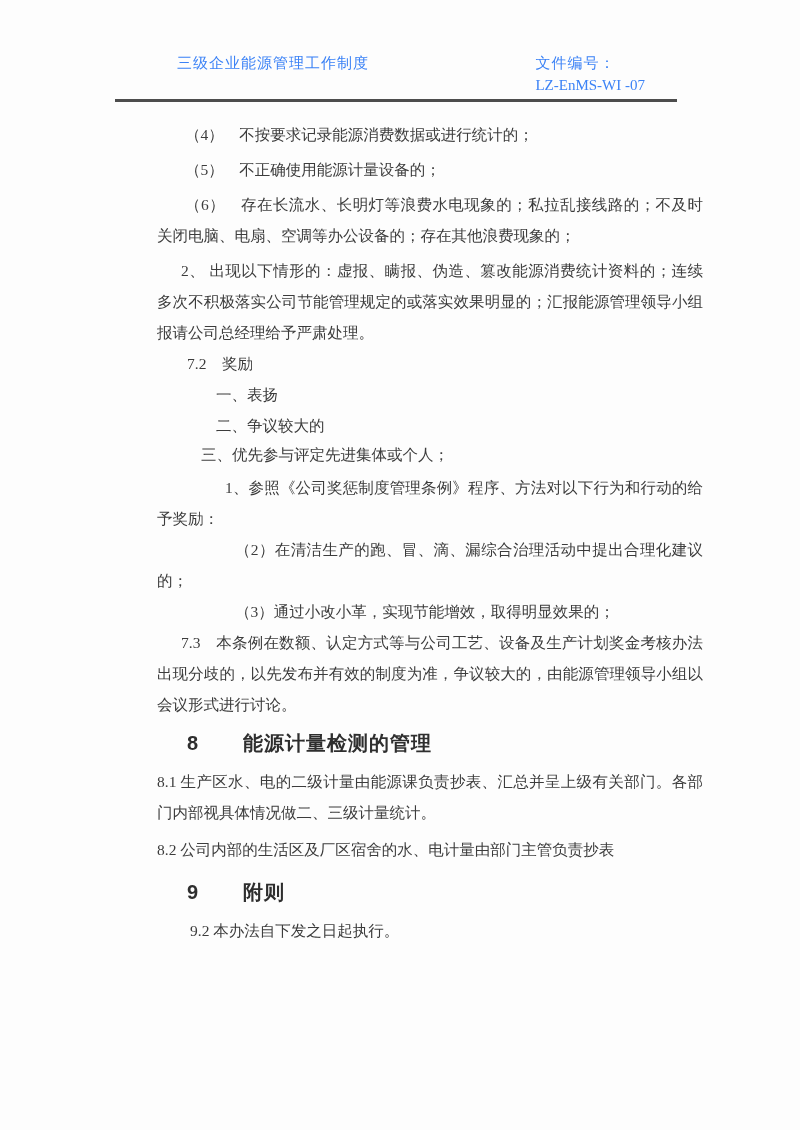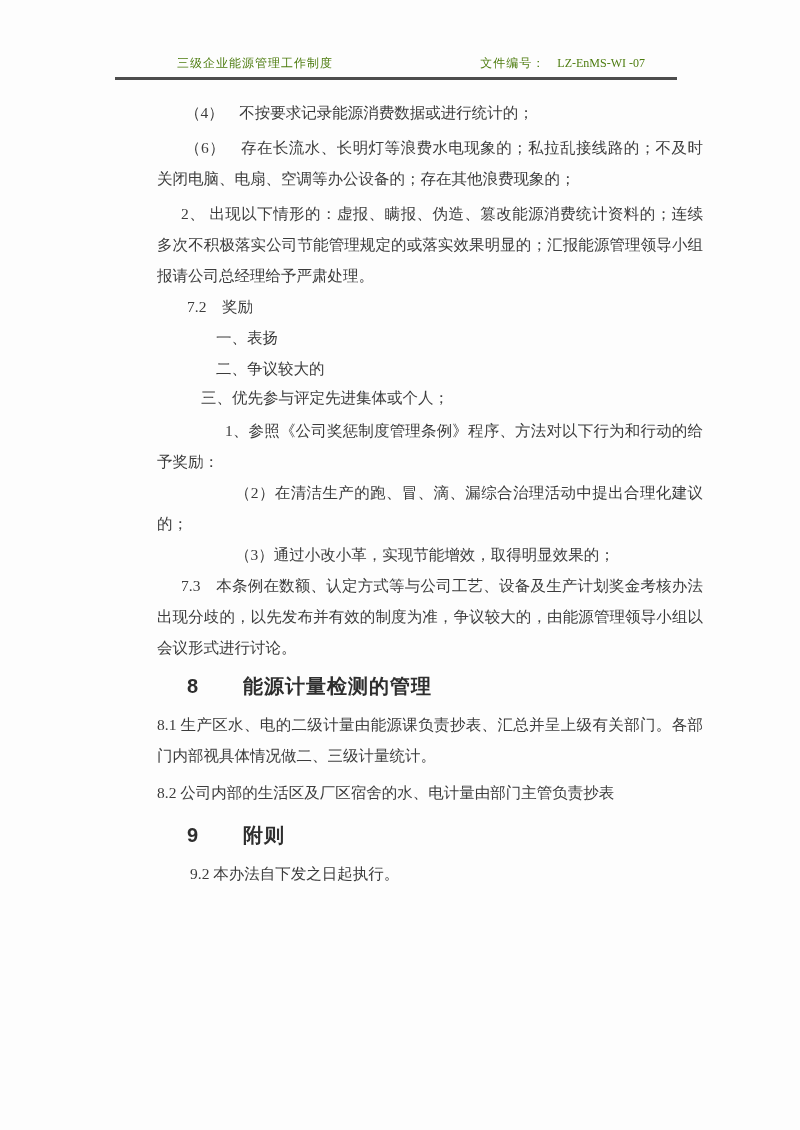--- a/index.html
+++ b/index.html
@@ -9,24 +9,24 @@
     background:#fdfdfd;
     box-sizing:border-box;
     color:#3c3c3c;
     font-family:"Liberation Serif","DejaVu Serif",serif;
     overflow:hidden;
   }
   
   .header { padding:52px 123px 0 115px; }
   .header-row {
     display:flex; align-items:baseline;
-    font-size:12px; line-height:22px; color:#4d7c0f;
+    font-size:15px; line-height:22px; color:#3b82f6;
   }
   .doc-title { margin-left:62px; letter-spacing:1px; }
-  .doc-num-group { margin-left:auto; margin-right:32px; display:flex; align-items:baseline; }
+  .doc-num-group { margin-left:auto; margin-right:32px; display:flex; align-items:baseline;flex-direction:column; }
   .doc-num-label { letter-spacing:1px; }
   .doc-number { margin-left:12px; font-family:Liberation Serif, serif; letter-spacing:0; }
   .header-rule { border:none; border-top:3px solid #4d4d4d; margin:3px 0 0 0; }
   
   .body {
     padding:17px 97px 0 117px;
     font-size:15.5px; line-height:31px;
     text-align:justify;
     color:#3c3c3c;
     margin-left:40px;
@@ -64,20 +64,21 @@
       <span class="doc-num-group">
         <span class="doc-num-label">文件编号：</span>
         <span class="doc-number">LZ-EnMS-WI -07</span>
       </span>
     </div>
     <hr class="header-rule">
   </div>
 
   <div class="body">
     <p class="p ind-a mb4">（4）　不按要求记录能源消费数据或进行统计的；</p>
+    <p class="p ind-a mb4">（5）　不正确使用能源计量设备的；</p>
     <p class="p ind-a mb4">（6）　存在长流水、长明灯等浪费水电现象的；私拉乱接线路的；不及时关闭电脑、电扇、空调等办公设备的；存在其他浪费现象的；</p>
     <p class="p ind-b">2、 出现以下情形的：虚报、瞒报、伪造、篡改能源消费统计资料的；连续多次不积极落实公司节能管理规定的或落实效果明显的；汇报能源管理领导小组报请公司总经理给予严肃处理。</p>
     <p class="p ind-c">7.2　奖励</p>
     <p class="p ind-d">一、表扬</p>
     <p class="p ind-d">二、争议较大的</p>
     <p class="p ind-e">三、优先参与评定先进集体或个人；</p>
     <p class="p ind-f">1、参照《公司奖惩制度管理条例》程序、方法对以下行为和行动的给予奖励：</p>
     <p class="p ind-g">（2）在清洁生产的跑、冒、滴、漏综合治理活动中提出合理化建议的；</p>
     <p class="p ind-g">（3）通过小改小革，实现节能增效，取得明显效果的；</p>
     <p class="p ind-b">7.3　本条例在数额、认定方式等与公司工艺、设备及生产计划奖金考核办法出现分歧的，以先发布并有效的制度为准，争议较大的，由能源管理领导小组以会议形式进行讨论。</p>

